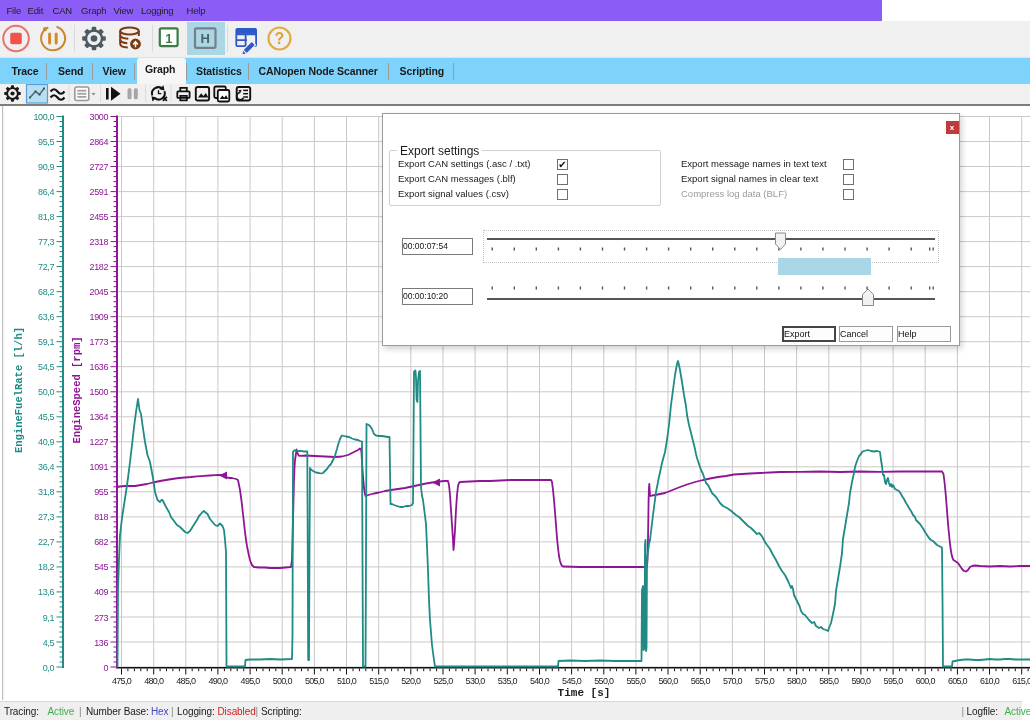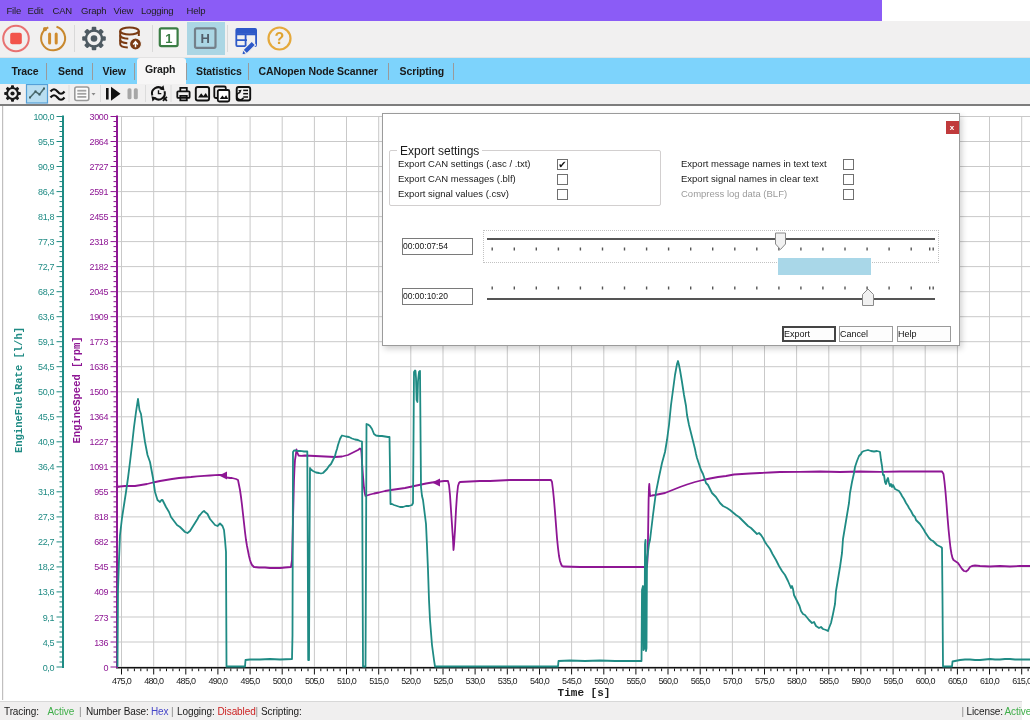--- a/index.html
+++ b/index.html
@@ -782,15 +782,15 @@
       <span style="left:47.5px;color:#3fae49">Active</span>
       <span style="left:79px;color:#888">|</span>
       <span style="left:86px;color:#1a1a1a">Number Base:</span>
       <span style="left:151px;color:#4646c8">Hex</span>
       <span style="left:171px;color:#888">|</span>
       <span style="left:177px;color:#1a1a1a">Logging:</span>
       <span style="left:217.5px;color:#cc2222">Disabled</span>
       <span style="left:255.5px;color:#888">|</span>
       <span style="left:261px;color:#1a1a1a">Scripting:</span>
       <span style="left:961.5px;color:#888">|</span>
-      <span style="left:966.5px;color:#1a1a1a">License:</span>
+      <span style="left:966.5px;color:#1a1a1a">Logfile:</span>
       <span style="left:1004.5px;color:#3fae49">Active</span>
     </div>
   </div>
 </body></html>

